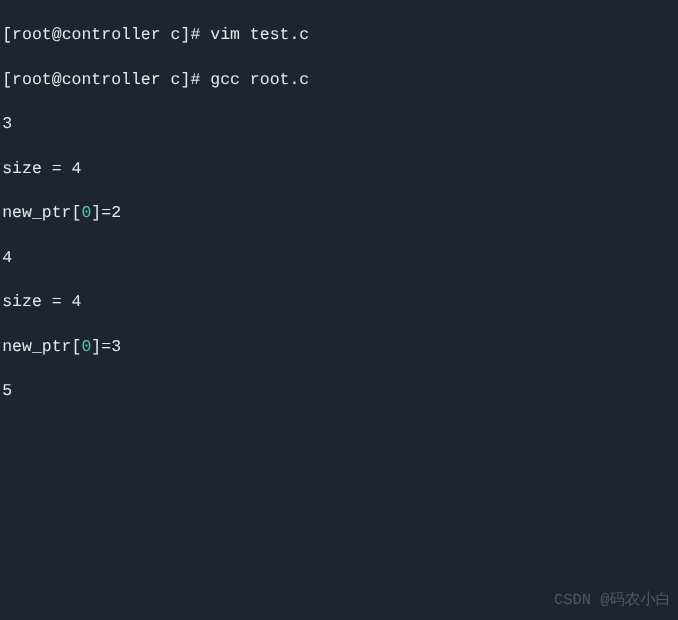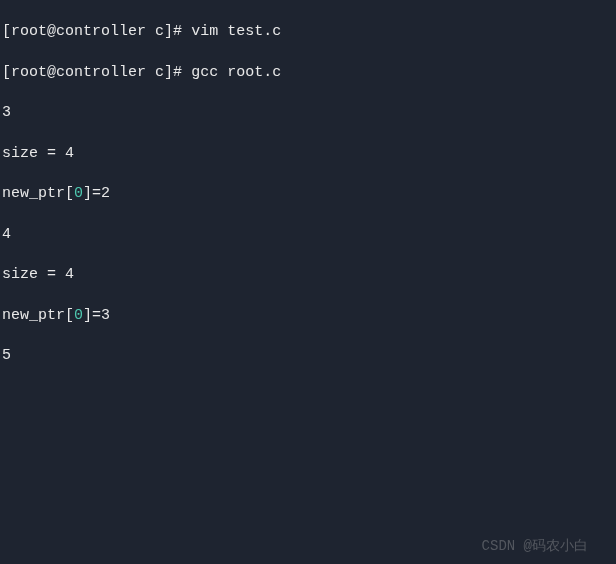--- a/index.html
+++ b/index.html
@@ -27,21 +27,21 @@
     }
     .cyan {
       color: #4ec9b0;
     }
     .white {
       color: #e8e8e8;
     }
     .watermark {
       position: absolute;
       bottom: 8px;
-      right: 28px;
+      right: 6px;
       color: rgba(180, 180, 180, 0.35);
       font-size: 14px;
       pointer-events: none;
     }
   </style>
 </head>
 <body>
 
 <div class="terminal">
 <span class="line"><span class="white">[</span><span class="white">root</span><span class="white">@</span><span class="white">controller</span><span class="white"> </span><span class="white">c</span><span class="white">]</span><span class="white">#</span><span class="white"> </span><span class="white">vim test.c</span></span>

